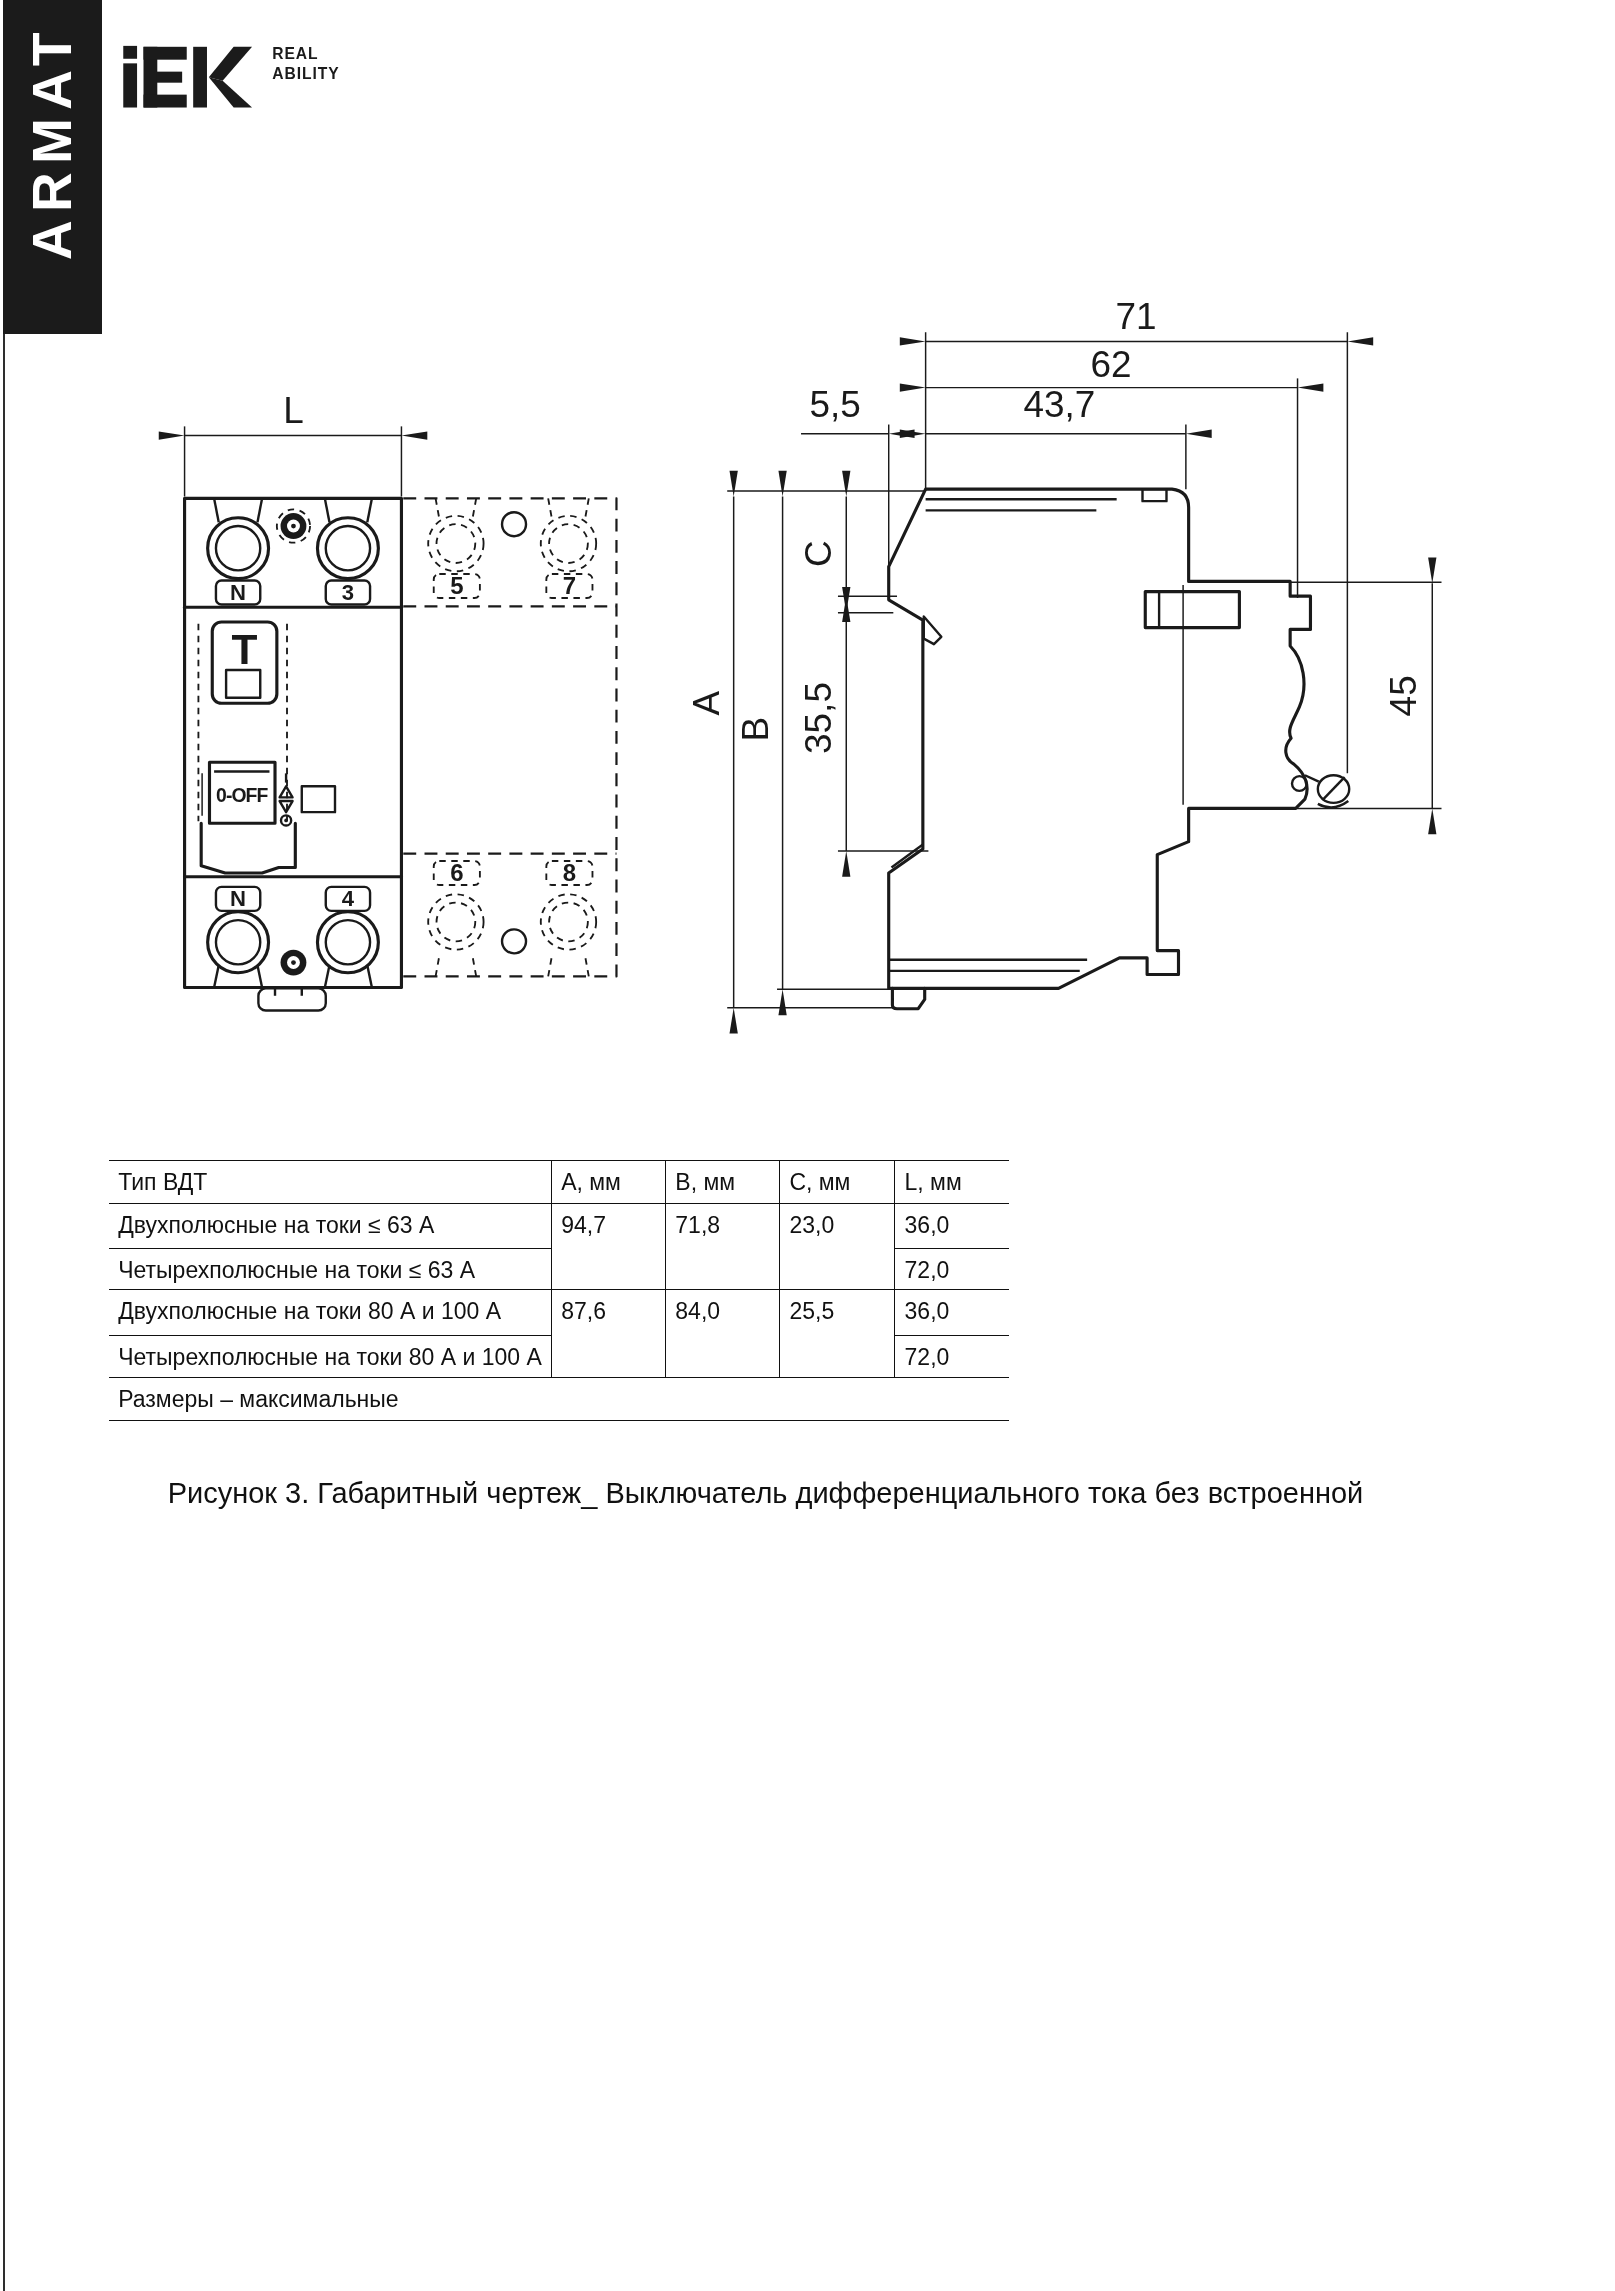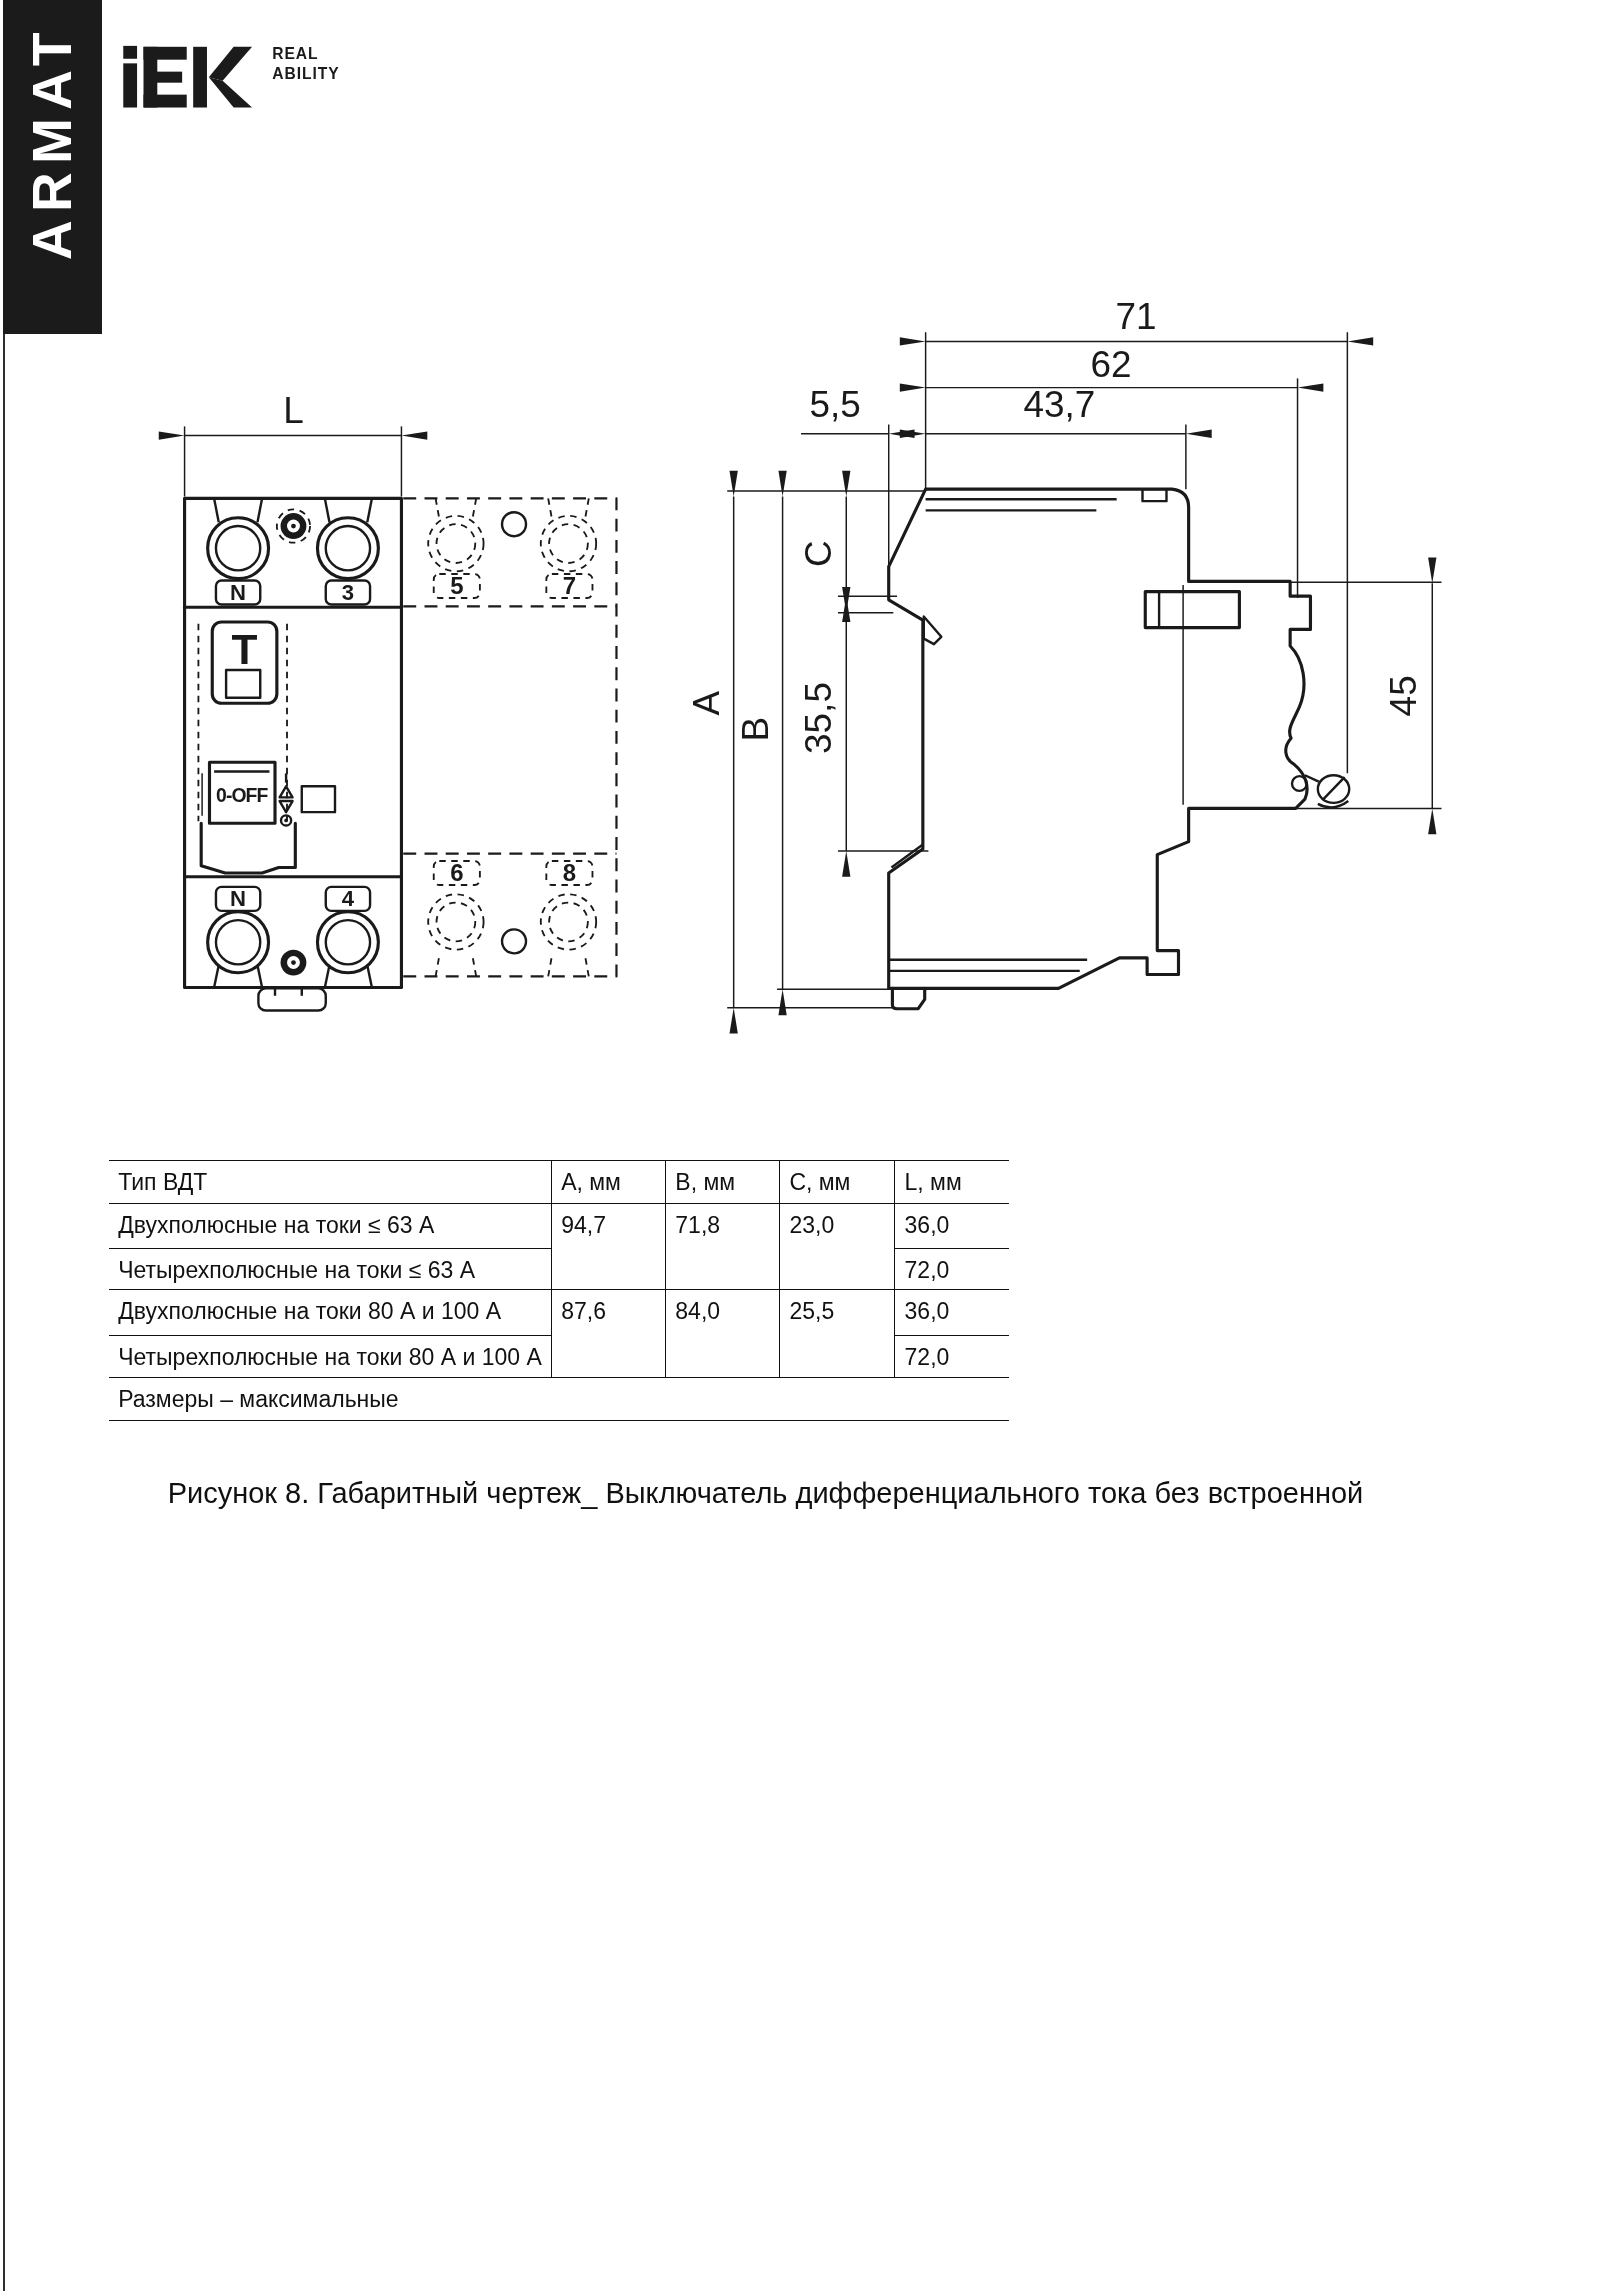--- a/index.html
+++ b/index.html
@@ -283,17 +283,17 @@
       <td class="bb">Четырехполюсные на токи 80 А и 100 А</td>
       <td class="bl bb">72,0</td>
     </tr>
     <tr style="height:43px">
       <td class="bb" colspan="5">Размеры – максимальные</td>
     </tr>
   </tbody>
     </table>
 
   <div class="caption">
-    <div>Рисунок 8. Габаритный чертеж_ Выключатель дифференциального тока без встроенной</div>
+    <div>Рисунок 3. Габаритный чертеж_ Выключатель дифференциального тока без встроенной</div>
   </div>
 
 </div>
 
 
 </body></html>

